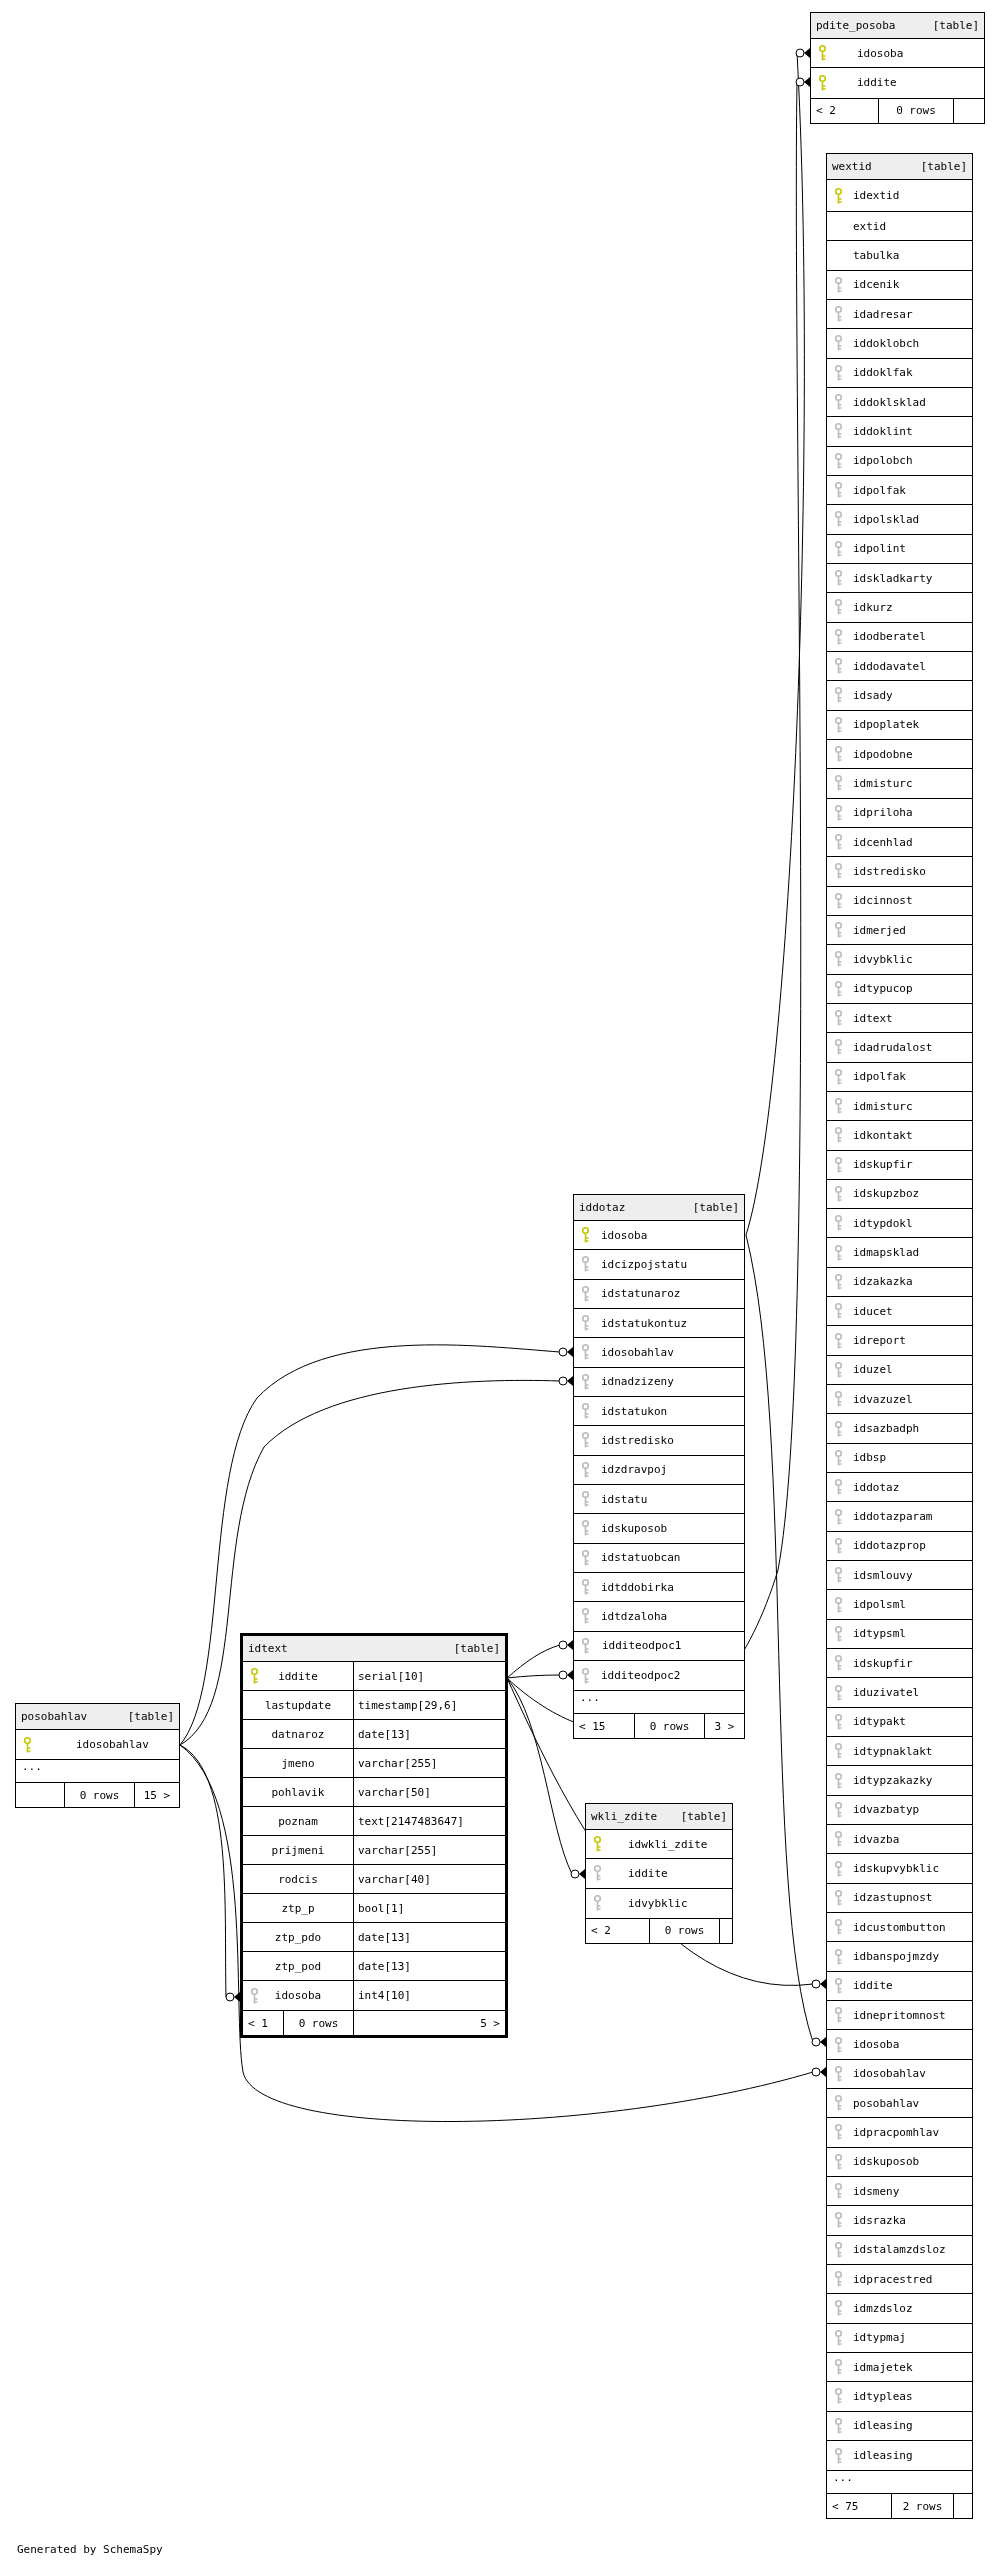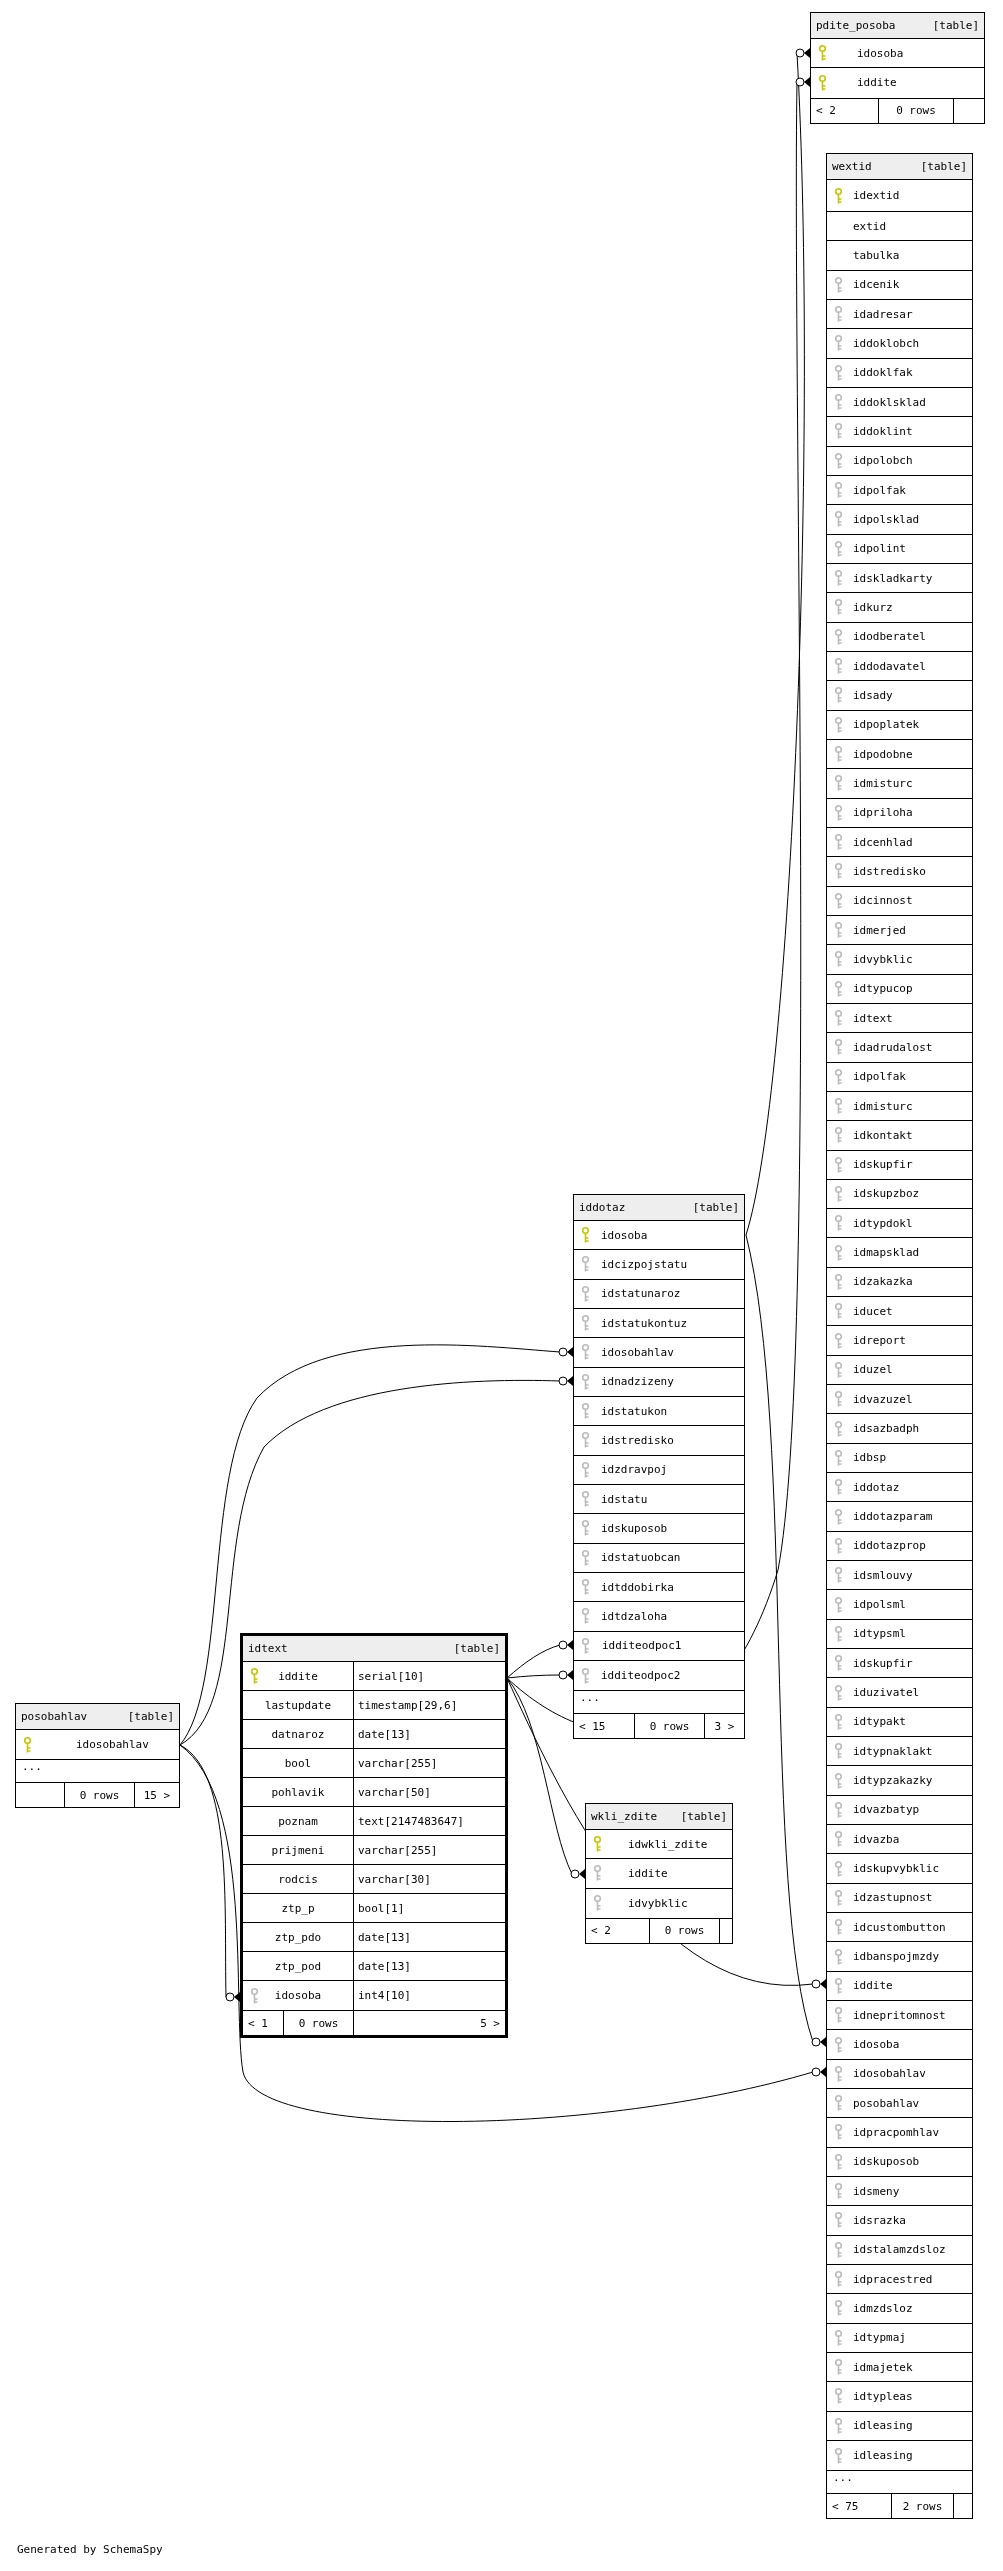--- a/index.html
+++ b/index.html
@@ -1011,21 +1011,21 @@
           <div class="row" style="height:29px">
               <div class="ncol">
               <span class="rname">datnaroz</span>
             </div>
               <div class="tcol">
               <span>date[13]</span>
             </div>
             </div>
           <div class="row" style="height:29px">
               <div class="ncol">
-              <span class="rname">bool</span>
+              <span class="rname">jmeno</span>
             </div>
               <div class="tcol">
               <span>varchar[255]</span>
             </div>
             </div>
           <div class="row" style="height:29px">
               <div class="ncol">
               <span class="rname">pohlavik</span>
             </div>
               <div class="tcol">
@@ -1046,21 +1046,21 @@
             </div>
               <div class="tcol">
               <span>varchar[255]</span>
             </div>
             </div>
           <div class="row" style="height:29px">
               <div class="ncol">
               <span class="rname">rodcis</span>
             </div>
               <div class="tcol">
-              <span>varchar[30]</span>
+              <span>varchar[40]</span>
             </div>
             </div>
           <div class="row" style="height:29px">
               <div class="ncol">
               <span class="rname">ztp_p</span>
             </div>
               <div class="tcol">
               <span>bool[1]</span>
             </div>
             </div>

